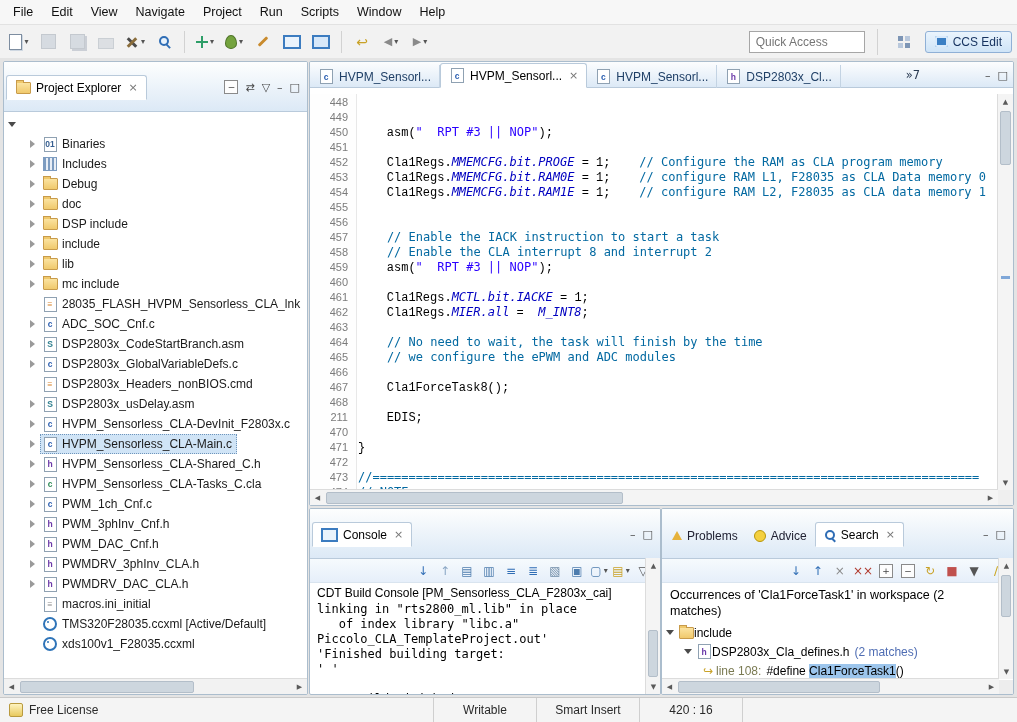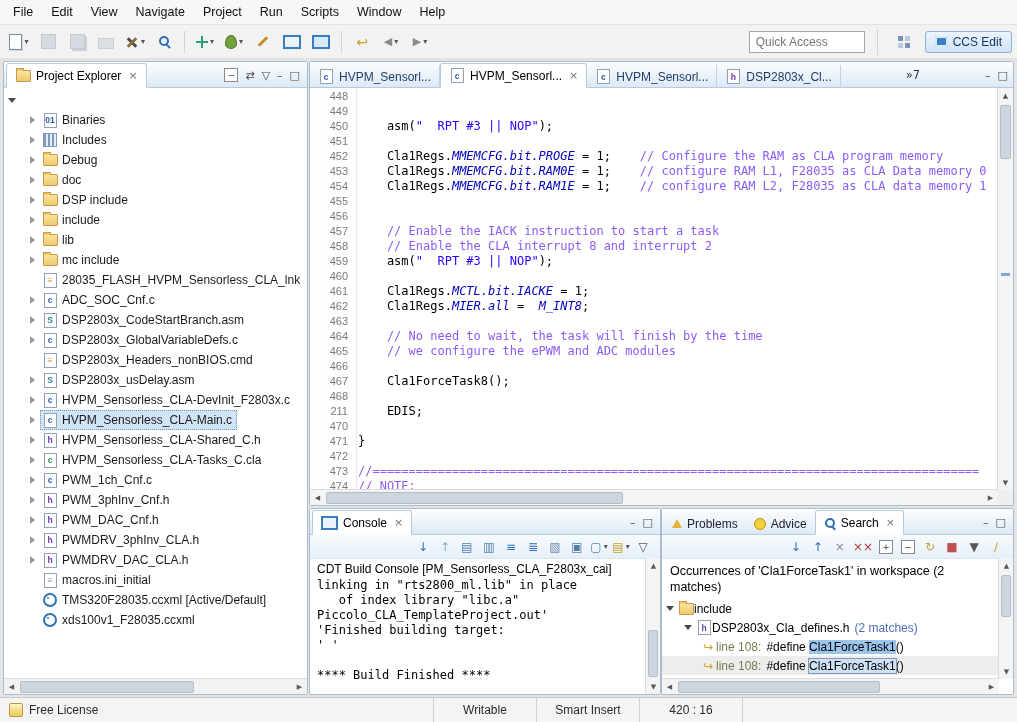--- a/index.html
+++ b/index.html
@@ -42,21 +42,21 @@
   .ccs-edit-btn{display:flex;align-items:center;gap:5px;padding:3px 9px;border:1px solid #8fb0d6;background:linear-gradient(#eaf4fd,#cfe4f7);border-radius:3px;font-size:12px;color:#15325f;text-align:center;}
   .ccs-icon{width:13px;height:11px;background:#3b7fc4;border-radius:2px;box-shadow:inset 0 0 0 2px #d9eafb;}
   
   .main{position:absolute;top:58px;left:0;right:0;bottom:24px;background:#e4e4e4;}
   .panel{position:absolute;background:#fff;border:1px solid #abbdcd;border-radius:2px;overflow:hidden;display:flex;flex-direction:column;}
   .explorer{left:3px;top:3px;width:303px;bottom:3px;}
   .editor{left:309px;top:3px;right:3px;height:443px;}
   .consolep{left:309px;top:450px;width:350px;bottom:3px;}
   .searchp{left:661px;top:450px;right:3px;bottom:3px;}
   
-  .view-header{height:25px;background:linear-gradient(#fdfefe,#dcE9f6);border-bottom:1px solid #b9cadb;display:flex;align-items:flex-end;padding:0 2px;flex:none;}
+  .view-header{height:25px;background:linear-gradient(#fdfefe,#dcE9f6);border-bottom:1px solid #b9cadb;display:flex;align-items:flex-end;padding:12px 2px;flex:none;}
   .view-tab{display:flex;align-items:center;gap:5px;height:23px;padding:0 8px;font-size:12px;color:#223;position:relative;top:1px;white-space:nowrap;}
   .view-tab.active{background:#fff;border:1px solid #b9cadb;border-bottom:1px solid #fff;border-radius:3px 3px 0 0;color:#000;}
   .view-tab .close{color:#777;font-size:11px;margin-left:2px;font-family:"DejaVu Sans",sans-serif;}
   .header-controls{margin-left:auto;display:flex;align-items:center;gap:7px;padding:0 5px 5px 0;color:#4a4a4a;font-size:11px;}
   .hc{font-family:"DejaVu Sans",sans-serif;cursor:default;}
   .mbx{width:12px;height:12px;border:1px solid #8a8a8a;background:#fdfdfd;display:inline-flex;align-items:center;justify-content:center;font-size:9px;color:#444;font-family:"DejaVu Sans",sans-serif;}
   
   .tree{flex:1;overflow:hidden;padding-top:2px;position:relative;background:#fff;}
   .trow{height:20px;display:flex;align-items:center;font-size:12px;color:#1a1a1a;white-space:nowrap;overflow:hidden;}
   .trow.child{padding-left:20px;}
@@ -77,29 +77,29 @@
   .ehsb{height:15px;flex:none;background:#f2f2f2;border-top:1px solid #dcdcdc;position:relative;}
   .sb-arrow{position:absolute;width:15px;height:15px;display:flex;align-items:center;justify-content:center;font-size:7px;color:#5a5a5a;font-family:"DejaVu Sans",sans-serif;}
   .thumb{position:absolute;background:#cdd6de;border:1px solid #b3bec9;border-radius:2px;}
   
   .etab-bar{height:25px;background:linear-gradient(#fcfdfe,#dcE9f6);border-bottom:1px solid #b9cadb;display:flex;align-items:flex-end;flex:none;}
   .etabs{display:flex;align-items:flex-end;height:25px;}
   .etab{height:23px;display:flex;align-items:center;gap:5px;padding:0 8px;font-size:12px;color:#1f3f66;border-right:1px solid #c3d3e3;position:relative;top:1px;white-space:nowrap;}
   .etab.active{background:#fff;border:1px solid #b9cadb;border-bottom:1px solid #fff;border-radius:3px 3px 0 0;color:#000;}
   .etab .close{color:#777;font-size:11px;margin-left:2px;font-family:"DejaVu Sans",sans-serif;}
   .tab-overflow{margin-left:auto;font-size:11.5px;color:#2a3b52;align-self:center;padding:0 4px;font-family:"DejaVu Sans",sans-serif;}
-  .editor-body{flex:1;position:relative;overflow:hidden;background:#fff;}
+  .editor-body{flex:1;position:relative;overflow:hidden;background:#fff;margin-top:6px;}
   .gutter-bg{position:absolute;left:0;top:0;bottom:15px;width:46px;background:#fefefe;border-right:1px solid #e8e8e8;}
   .code-lines{position:absolute;left:0;top:1px;right:15px;bottom:15px;overflow:hidden;}
   .cl{height:15px;line-height:15px;display:flex;}
   .ln{width:38px;padding-right:10px;text-align:right;color:#7b7b7b;font-size:11px;flex:none;font-family:"Liberation Sans",sans-serif;}
   .lt{white-space:pre;font-family:"DejaVu Sans Mono",monospace;font-size:12px;}
-  .seg-p{color:#000;}
+  .seg-p{color:#000;font-family:Liberation Mono, monospace;}
   .seg-s{color:#2a00ff;}
-  .seg-c{color:#8b5cf6;text-align:right;}
+  .seg-c{color:#0369a1;text-align:right;}
   .seg-f{color:#0000c0;font-style:italic;}
   .vsb{position:absolute;right:0;top:0;bottom:15px;width:15px;background:#f4f4f4;border-left:1px solid #dcdcdc;}
   .hsb{position:absolute;left:0;right:15px;bottom:0;height:15px;background:#f4f4f4;border-top:1px solid #dcdcdc;}
   .sb-corner{position:absolute;right:0;bottom:0;width:15px;height:15px;background:#efefef;}
   .ann-mark{position:absolute;right:3px;width:9px;height:3px;background:#7fa7d8;}
   
   .ptoolbar{height:23px;display:flex;justify-content:flex-end;align-items:center;gap:4px;padding:0 8px;background:linear-gradient(#f6fafd,#e6effa);border-bottom:1px solid #d9e4ef;flex:none;}
   .pt-btn{min-width:18px;height:18px;display:inline-flex;align-items:center;justify-content:center;}
   .pt-g{font-family:"DejaVu Sans",sans-serif;font-size:12px;}
   

